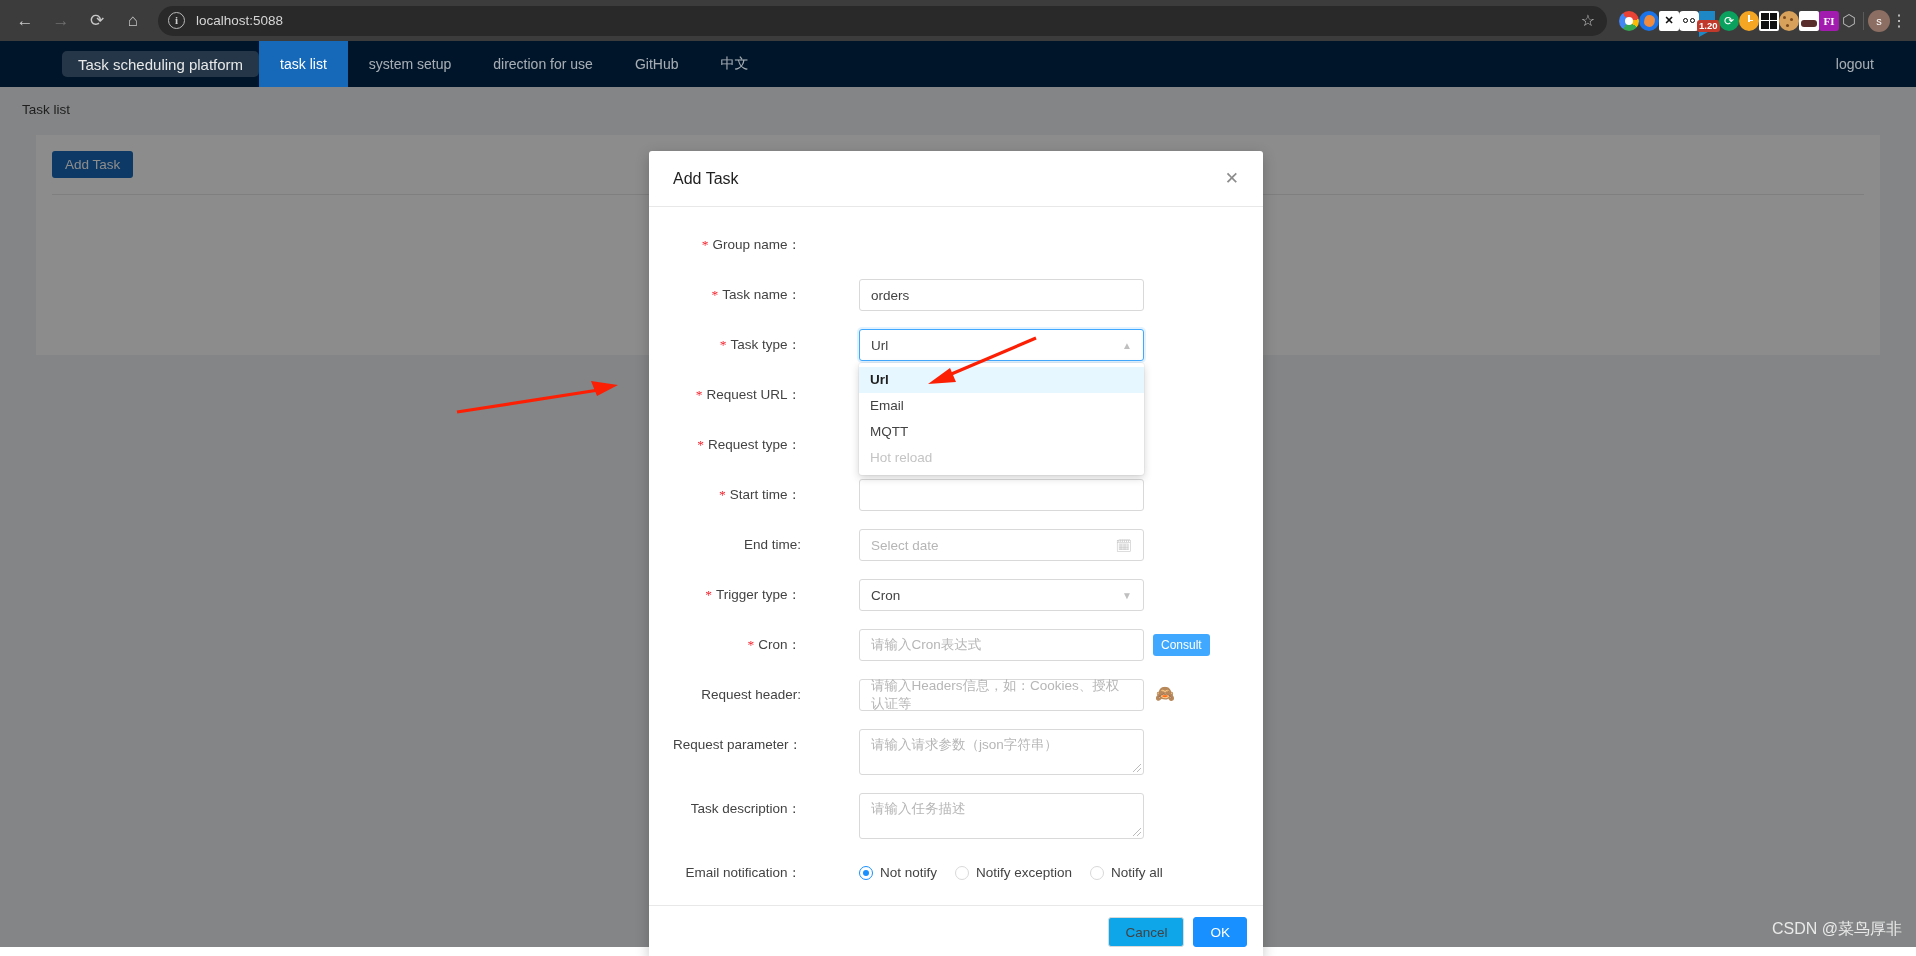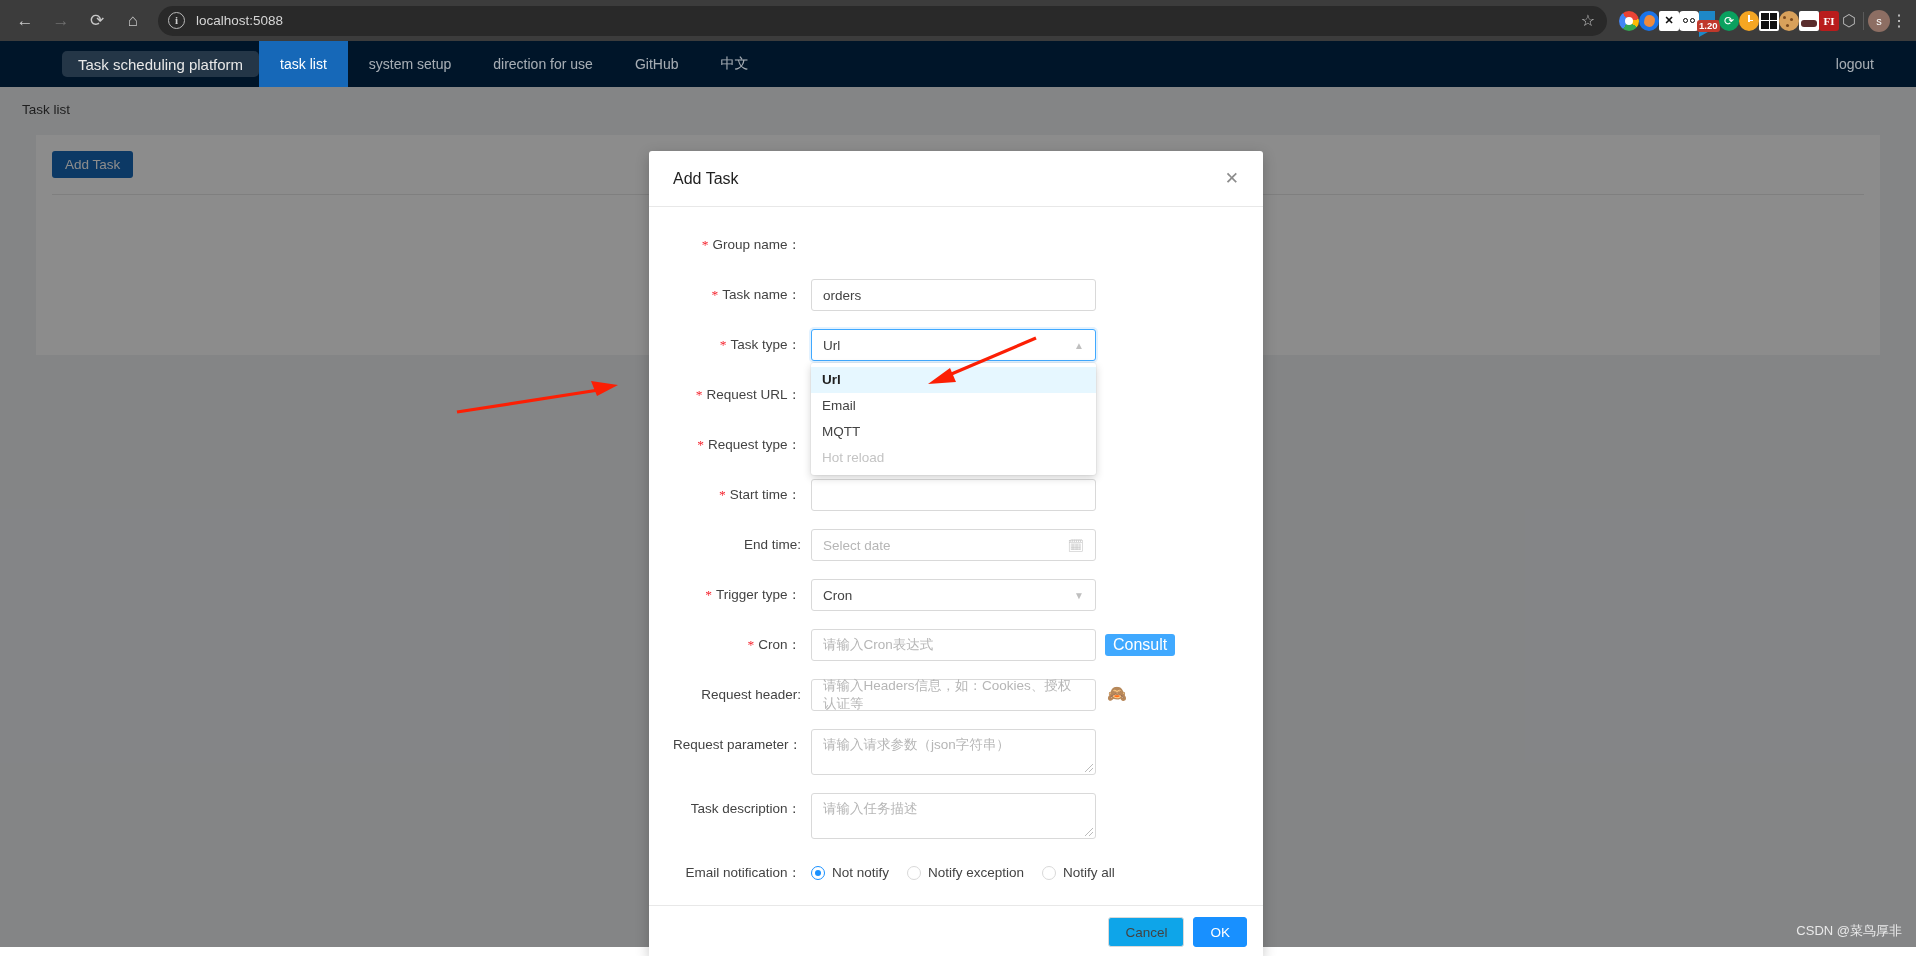--- a/index.html
+++ b/index.html
@@ -96,21 +96,21 @@
   .ic-clock { border-radius:50%; background:#f5a623; position:relative;}
   .ic-clock::after{content:''; position:absolute; left:9px; top:4px; width:1.6px;height:7px;background:#fff;}
   .ic-clock::before{content:''; position:absolute; left:9px; top:9px; width:5px;height:1.6px;background:#fff;}
   .ic-qr { background:#fff; border-radius:2px; display:grid; grid-template-columns:1fr 1fr; gap:1px; padding:2px;}
   .ic-qr i{background:#111; display:block;}
   .ic-cookie { border-radius:50%; background:#d8a15b; }
   .ic-cookie::after{content:''; position:absolute; left:4px; top:5px; width:3px;height:3px;background:#7a4a1e;border-radius:50%;
     box-shadow:7px 2px 0 #7a4a1e, 3px 8px 0 #7a4a1e;}
   .ic-mask { background:#fff; border-radius:2px; position:relative;}
   .ic-mask::after{content:''; position:absolute; left:2px; top:9px; width:16px;height:7px;background:#5a2d2d;border-radius:3px;}
-  .ic-fi { background:#b91c1c; border-radius:3px; color:#fff; font-size:11px; font-weight:bold;
+  .ic-fi { background:#a21caf; border-radius:3px; color:#fff; font-size:11px; font-weight:bold;
     display:flex; align-items:center; justify-content:center; font-family:"Liberation Serif",serif;}
   .ic-puzzle { color:#b9b9b9; font-size:16px; display:flex; align-items:center; justify-content:center;}
   .chrome-sep { width:1px; height:18px; background:#5a5a5a; margin: 0 4px; }
   .avatar-chip {
     width:22px;height:22px;border-radius:50%;background:#8d6e63;color:#fff;
     font-size:11px; display:flex;align-items:center;justify-content:center; flex:none;
   }
   .kebab { color:#d0d0d0; font-size:16px; width:18px; text-align:center; flex:none; }
 
   
@@ -176,21 +176,21 @@
     box-shadow: 0 4px 14px rgba(0,0,0,0.22);
   }
   .modal-head {
     height: 56px; display:flex; align-items:center;
     padding: 0 24px; border-bottom: 1px solid #e8e8e8;
   }
   .modal-title { font-size: 16px; color: #1f1f1f; }
   .modal-close { margin-left:auto; color:#8c8c8c; font-size:17px; line-height:1; }
   .modal-body { padding: 22px 24px 6px 24px; }
 
-  .frow { display:flex; align-items:flex-start; margin-bottom: 18px; position:relative; }
+  .frow { display:flex; align-items:flex-start; margin-bottom: 18px; position:relative;gap:48px; }
   .flabel {
     width: 138px; text-align: right; padding-right: 10px;
     font-size: 13.5px; color: #434343; line-height: 32px; white-space: nowrap; flex:none;
   }
   .req::before { content:'*'; color:#f5222d; margin-right:4px; font-family:"Liberation Serif",serif; }
   .fctl { flex: 1; position: relative; }
 
   .inp {
     width: 285px; height: 32px;
     border: 1px solid #d9d9d9; border-radius: 3px;
@@ -212,21 +212,21 @@
   }
   .ta::after {
     content:''; position:absolute; right:2px; bottom:2px; width:8px; height:8px;
     background: linear-gradient(135deg, transparent 45%, #bbb 45%, #bbb 55%, transparent 55%,
                 transparent 70%, #bbb 70%, #bbb 80%, transparent 80%);
   }
   .cal-icon { margin-left:auto; color:#bfbfbf; font-size:13px; }
   .consult-btn {
     position:absolute; left: 294px; top:0;
     background:#40a9ff; color:#fff; border:none; border-radius:3px;
-    height:22px; padding: 0 8px; font-size: 16px; margin-top:5px;
+    height:22px; padding: 0 8px; font-size: 12px; margin-top:5px;
     font-family:"Liberation Sans", sans-serif;
   }
   .eye-off {
     position:absolute; left: 296px; top: 5px;
     color:#8c8c8c; font-size:16px;
   }
 
   
   .dropdown {
     position:absolute; left: 0; top: 34px; width: 285px;
@@ -261,21 +261,21 @@
     font-family:"Liberation Sans", sans-serif; cursor:pointer;
   }
   .btn-default { background:#0ea5e9; border:1px solid #d9d9d9; color:#434343; }
   .btn-primary { background:#1890ff; border:1px solid #1890ff; color:#fff; }
 
   
   .arrow-svg { position:absolute; pointer-events:none; z-index:60; }
 
   .watermark {
     position:absolute; right: 14px; bottom: 7px;
-    color: rgba(255,255,255,0.82); font-size: 13px;
+    color: rgba(255,255,255,0.82); font-size: 16px;
     z-index: 70;
   }
 </style>
 </head>
 <body>
 
 <div class="browser-bar">
   <div class="nav-btn">←</div>
   <div class="nav-btn disabled">→</div>
   <div class="nav-btn">⟳</div>

